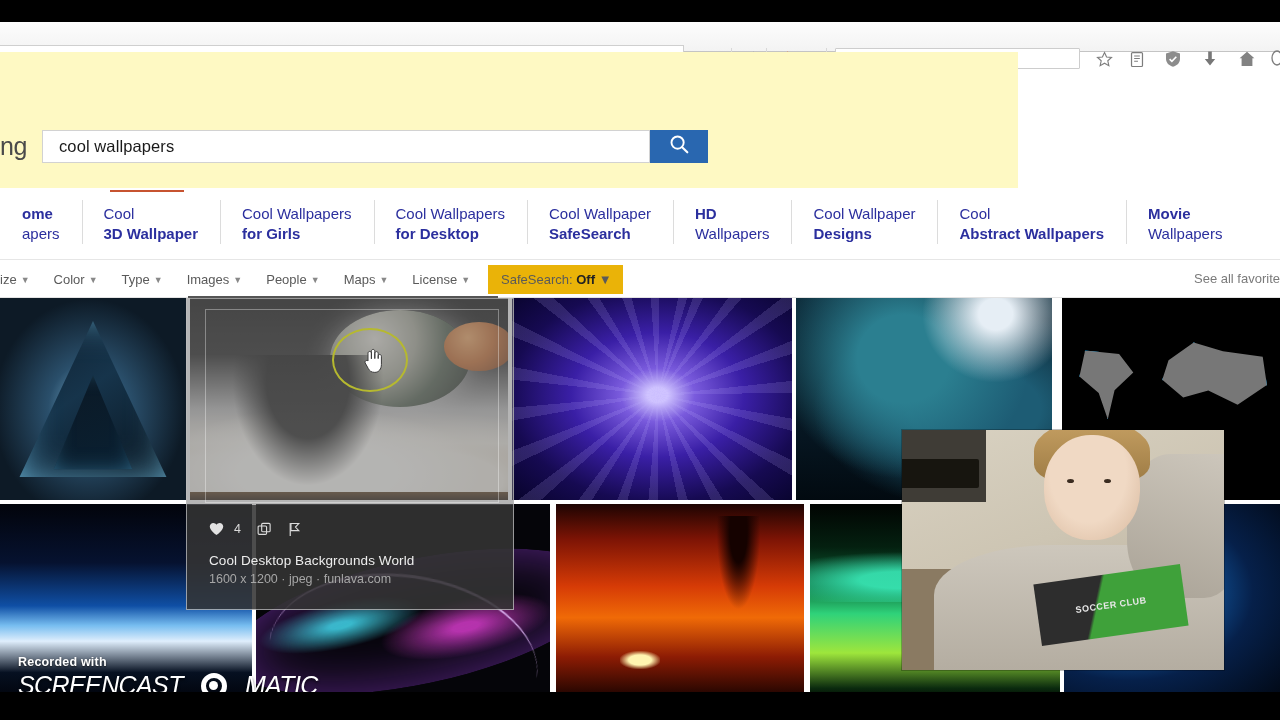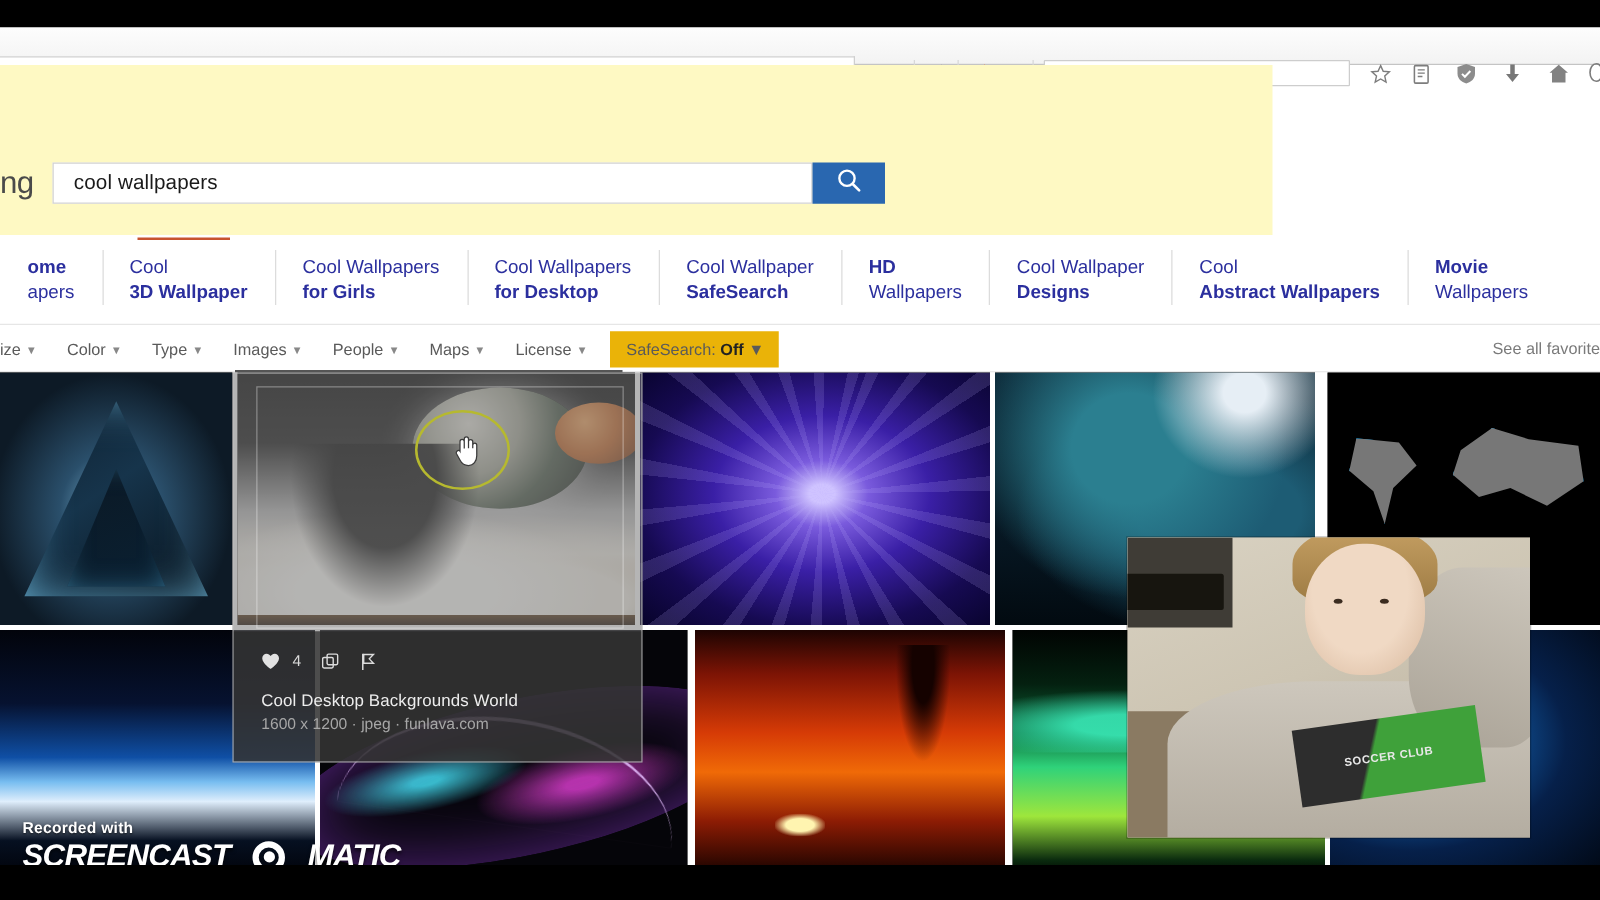--- a/index.html
+++ b/index.html
@@ -322,21 +322,21 @@
     transform:rotate(-8deg);
     display:flex; align-items:center; justify-content:center;
   }
   .wc-logo span { font-size:9px; font-weight:bold; color:#e8e8e8; letter-spacing:.5px; }
 
   
   .watermark { position:absolute; left:18px; top:655px; }
   .wm-line1 { font-size:12.5px; color:#fff; font-weight:bold; letter-spacing:.2px; text-shadow:0 1px 2px rgba(0,0,0,.7); }
   .wm-line2 {
     display:flex; align-items:center; gap:18px; margin-top:2px;
-    font-size:25px; font-weight:bold; font-style:italic; color:#fff;
+    font-size:25px; font-weight:normal; font-style:italic; color:#fff;
     letter-spacing:-0.6px; text-shadow:0 2px 3px rgba(0,0,0,.6);
   }
   .wm-dot {
     width:26px; height:26px; border-radius:50%;
     border:5px solid #fff; display:flex; align-items:center; justify-content:center;
   }
   .wm-dot i { width:9px; height:9px; background:#fff; border-radius:50%; display:block; }
 
   .bottom-black { position:absolute; left:0; top:692px; width:1280px; height:28px; background:#000; }
 </style>

